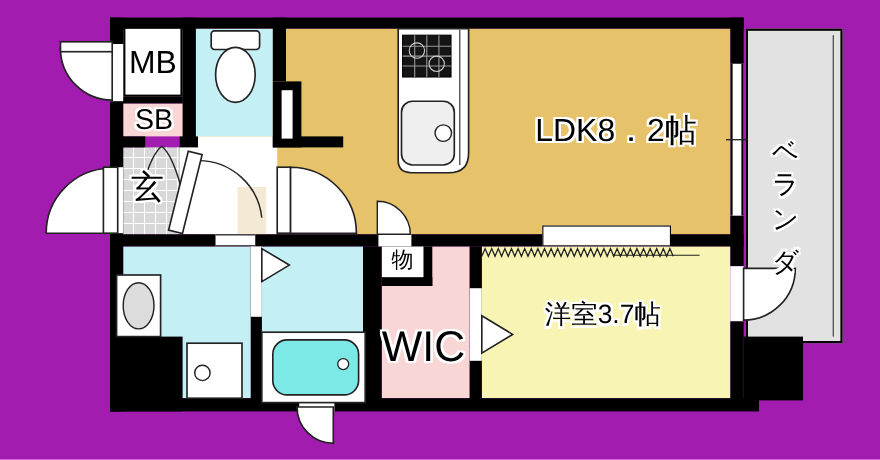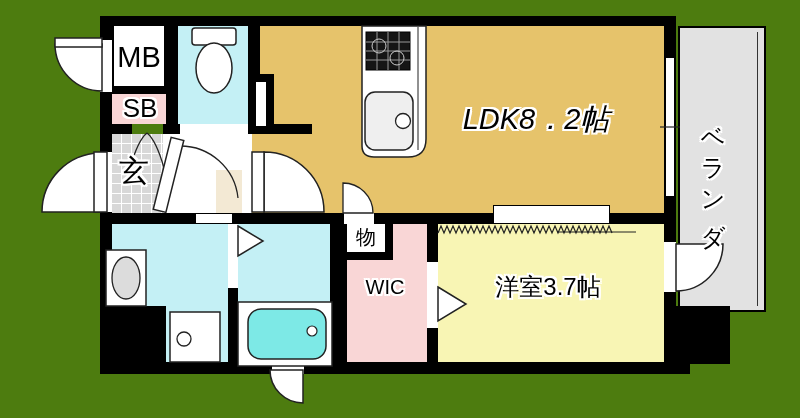--- a/index.html
+++ b/index.html
@@ -1,16 +1,16 @@
 <!DOCTYPE html>
 <html><head>
 <meta charset="utf-8">
 <style>
   html,body{margin:0;padding:0;background:#fff;}
-  #stage{position:relative;width:800px;height:418px;background:#4d7c0f;overflow:hidden;
+  #stage{position:relative;width:800px;height:418px;background:#a21caf;overflow:hidden;
          font-family:"Liberation Sans","DejaVu Sans",sans-serif;}
   .abs{position:absolute;}
   .wall{position:absolute;background:#000;}
   .gap{position:absolute;background:#fff;}
   .room{position:absolute;}
   svg.overlay{position:absolute;left:0;top:0;z-index:40;}
   .lbl{position:absolute;z-index:50;color:#000;text-align:center;line-height:1.05;
        font-weight:500;
        text-shadow:-2px -2px 0 #fff,2px -2px 0 #fff,-2px 2px 0 #fff,2px 2px 0 #fff,
                    0 -2px 0 #fff,0 2px 0 #fff,-2px 0 0 #fff,2px 0 0 #fff;}
@@ -155,19 +155,19 @@
     <g>
       <rect x="238" y="302" width="94" height="64" fill="#fff" stroke="#222" stroke-width="1.5"></rect>
       <rect x="248" y="309" width="78" height="50" rx="13" fill="#7de9e6" stroke="#222" stroke-width="1.5"></rect>
       <circle cx="312" cy="331" r="5" fill="#fff" stroke="#222" stroke-width="1.2"></circle>
     </g>
   </svg>
 
   <div class="lbl" style="left:112px;top:42px;width:54px;font-size:29px;">MB</div>
   <div class="lbl" style="left:108px;top:95px;width:64px;font-size:26px;text-align:center;">SB</div>
   <div class="lbl" style="left:112px;top:155px;width:44px;font-size:30px;">玄</div>
-  <div class="lbl" style="left:416px;top:104px;width:240px;font-size:29px;font-style:italic;">LDK8．2帖</div>
+  <div class="lbl" style="left:440px;top:104px;width:240px;font-size:29px;">LDK8．2帖</div>
   <div class="lbl vert" style="left:694px;top:84px;width:32px;height:180px;font-size:24px;">ベランダ</div>
   <div class="lbl" style="left:348px;top:227px;width:36px;font-size:20px;">物</div>
-  <div class="lbl" style="left:330px;top:277px;width:110px;font-size:20px;">WIC</div>
+  <div class="lbl" style="left:330px;top:296px;width:110px;font-size:39px;">WIC</div>
   <div class="lbl" style="left:430px;top:274px;width:236px;font-size:24px;">洋室3.7帖</div>
 
 </div>
 
 </body></html>

